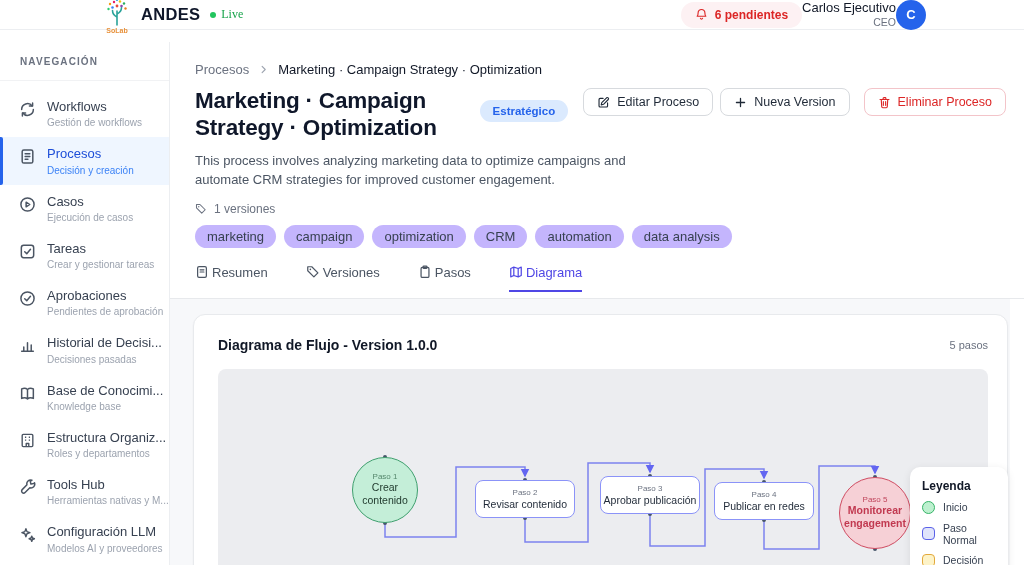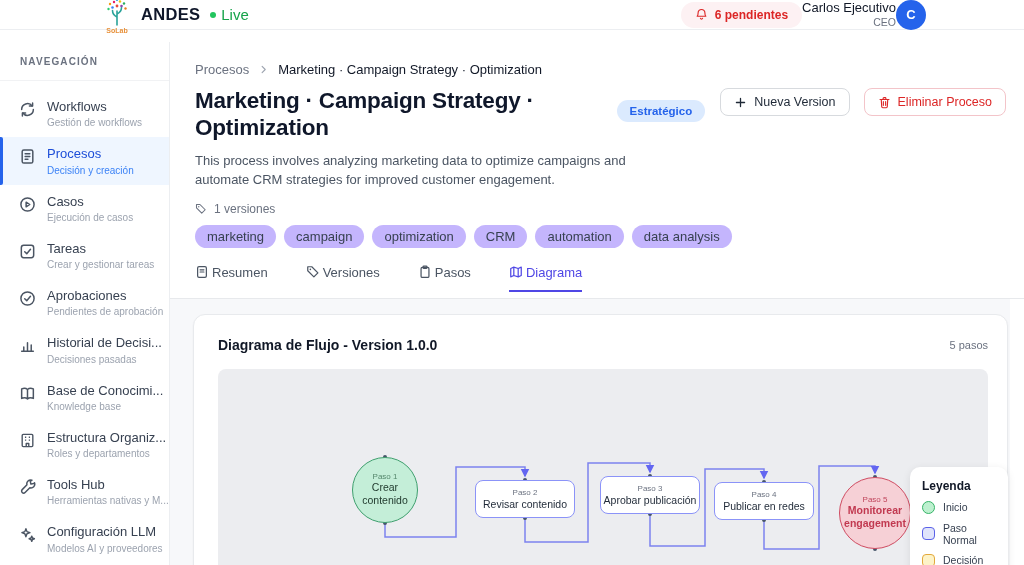--- a/index.html
+++ b/index.html
@@ -6,21 +6,21 @@
   html,body { width:1024px; height:565px; overflow:hidden; background:#fff;
     font-family:"Liberation Sans", sans-serif; color:#111827; }
 
   
   .topbar { position:absolute; top:0; left:0; width:1024px; height:30px; background:#fff;
     border-bottom:1px solid #eceef1; display:flex; align-items:center; padding:0 98px 0 102px; z-index:20; }
   .logo { width:30px; height:36px; margin-right:9px; margin-top:3px; }
   .app-name { font-size:16.5px; font-weight:800; letter-spacing:.3px; color:#0f172a; }
   .live { display:flex; align-items:center; gap:5px; margin-left:10px; }
   .live-dot { width:6px; height:6px; border-radius:50%; background:#22c55e; }
-  .live-label { font-size:15px; color:#16a34a; font-weight:500; }
+  .live-label { font-size:12px; color:#16a34a; font-weight:500;font-family:Liberation Serif, serif; }
   .topbar-right { margin-left:auto; display:flex; align-items:center; }
   .pending-pill { display:flex; align-items:center; gap:7px; background:#fdf1f3; color:#dc2626;
     font-size:12px; font-weight:600; padding:6px 14px; border-radius:999px; cursor:pointer; }
   .pending-pill svg { width:13px; height:13px; }
   .user-block { text-align:right; line-height:1.25; }
   .user-name { font-size:13px; font-weight:500; color:#111827; }
   .user-role { font-size:10.5px; color:#6b7280; }
   .avatar { width:30px; height:30px; border-radius:50%; background:#2563eb; color:#fff;
     display:flex; align-items:center; justify-content:center; font-size:13px; font-weight:700; cursor:pointer; }
 
@@ -270,20 +270,27 @@
           <path d="M6 3.5L10.5 8 6 12.5"></path>
         </svg>
       <span class="bc-current">Marketing · Campaign Strategy · Optimization</span>
     </div>
 
     <div class="title-row">
       <div class="page-title">Marketing · Campaign Strategy · Optimization</div>
       <div class="cat-badge">Estratégico</div>
       <div class="actions">
         <button class="btn">
+          <svg viewBox="0 0 16 16" fill="none" stroke="currentColor" stroke-width="1.4" stroke-linecap="round" stroke-linejoin="round">
+              <path d="M7.5 3H3.8A1.3 1.3 0 0 0 2.5 4.3v7.9a1.3 1.3 0 0 0 1.3 1.3h7.9a1.3 1.3 0 0 0 1.3-1.3V8.5"></path>
+              <path d="M11.8 2.2a1.5 1.5 0 0 1 2.1 2.1L8 10.2l-2.8.7.7-2.8z"></path>
+            </svg>
+          <span>Editar Proceso</span>
+        </button>
+        <button class="btn">
           <svg viewBox="0 0 16 16" fill="none" stroke="currentColor" stroke-width="1.6" stroke-linecap="round">
               <path d="M8 3v10M3 8h10"></path>
             </svg>
           <span>Nueva Version</span>
         </button>
         <button class="btn danger">
           <svg viewBox="0 0 16 16" fill="none" stroke="currentColor" stroke-width="1.4" stroke-linecap="round" stroke-linejoin="round">
               <path d="M2.5 4.3h11M6.3 4.3V3a1 1 0 0 1 1-1h1.4a1 1 0 0 1 1 1v1.3M4 4.3l.6 9a1.2 1.2 0 0 0 1.2 1.1h4.4a1.2 1.2 0 0 0 1.2-1.1l.6-9M6.6 7v4.5M9.4 7v4.5"></path>
             </svg>
           <span>Eliminar Proceso</span>

